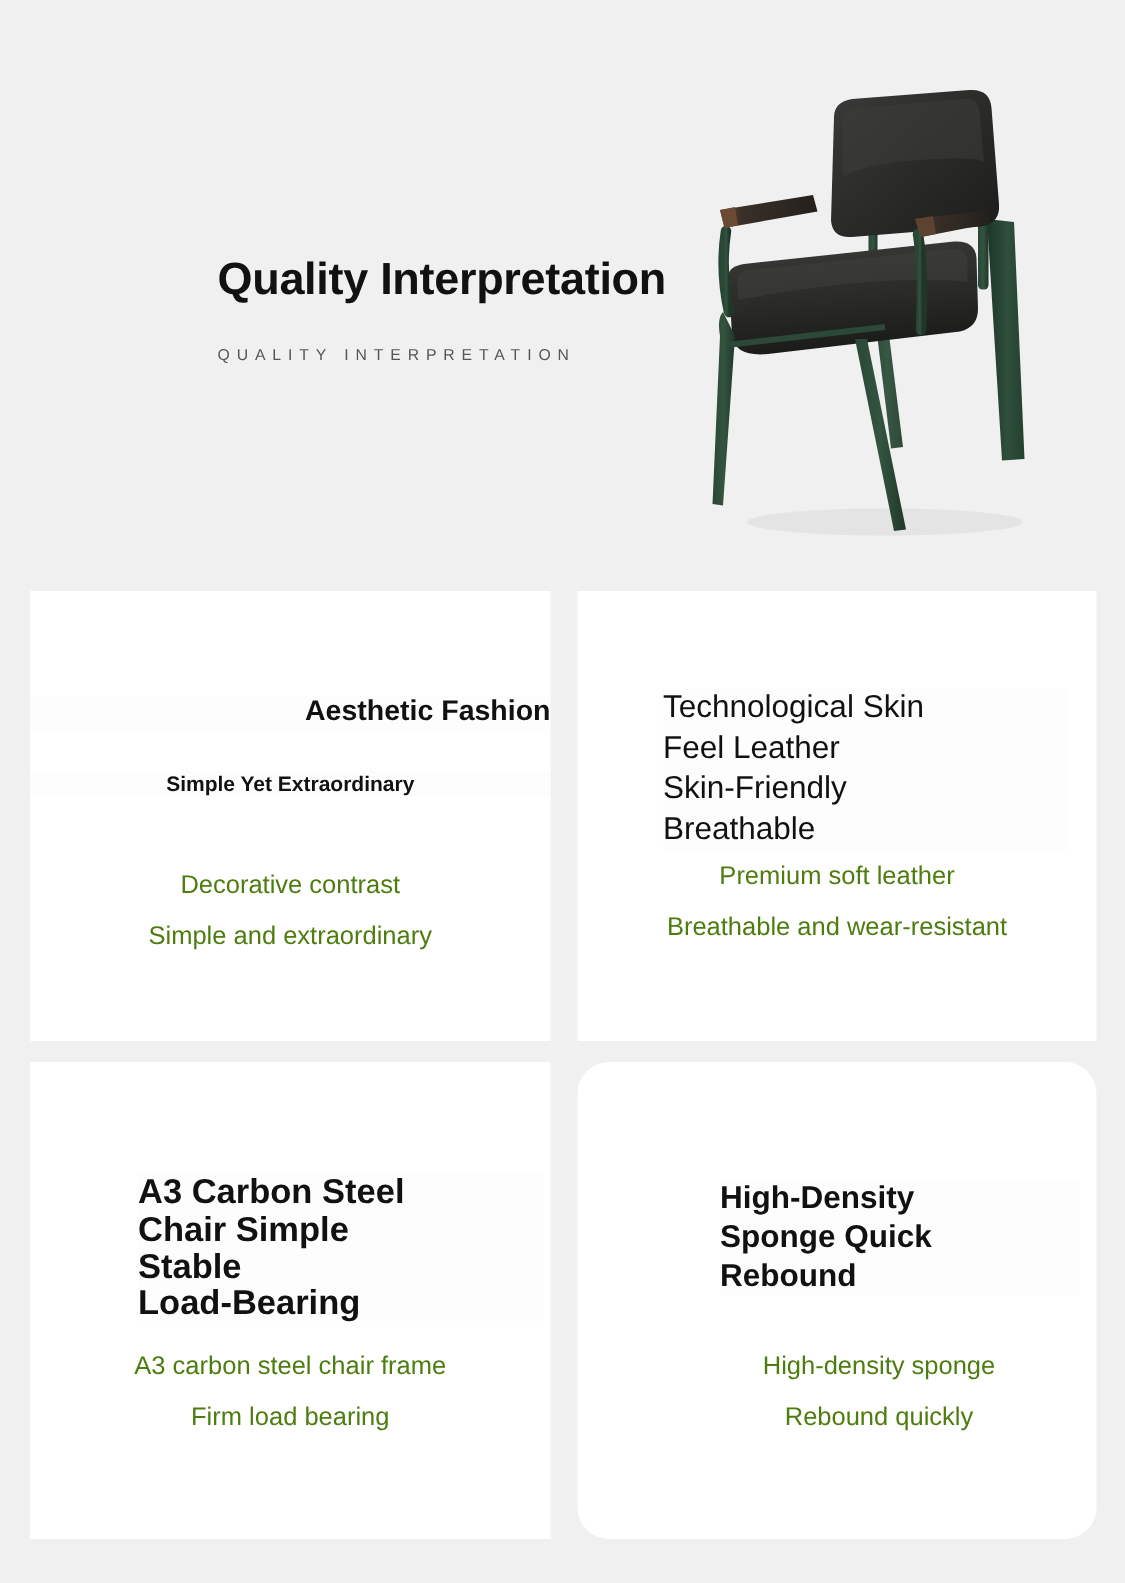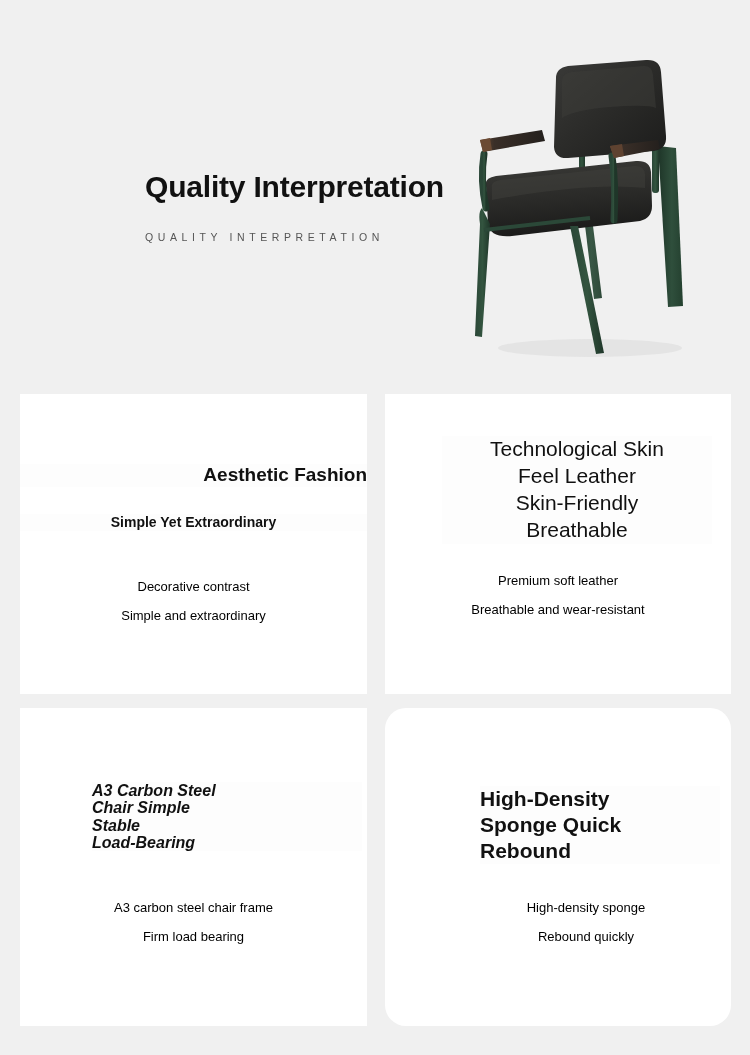--- a/index.html
+++ b/index.html
@@ -44,48 +44,48 @@
   .c-title{
     position:absolute;color:#111;font-weight:bold;
     background:rgba(252,252,252,0.55);
   }
   .c-sub{
     position:absolute;color:#111;font-weight:bold;
     background:rgba(252,252,252,0.55);
   }
   .c-desc{
     position:absolute;left:0;width:100%;
-    text-align:center;color:#000000;
-    font-size:13px;font-weight:normal;line-height:1.15;
+    text-align:center;color:#4d7c0f;
+    font-size:17px;font-weight:normal;line-height:1.15;
   }
   .c-desc .line{display:block;}
   .c-desc .line + .line{margin-top:14px;}
 
   
   .card-1 .c-title{
     left:0;width:100%;text-align:right;top:70px;
     font-size:19px;line-height:1.2;
   }
   .card-1 .c-sub{
     left:0;width:100%;text-align:center;top:120px;
     font-size:14px;line-height:1.2;
   }
   .card-1 .c-desc{top:186px;}
 
   
   .card-2 .c-title{
-    left:57px;width:270px;text-align:center;top:42px;
+    left:57px;width:270px;text-align:left;top:65px;
     font-size:21px;font-weight:normal;line-height:1.28;
   }
   .card-2 .c-desc{top:180px;}
 
   
   .card-3 .c-title{
     left:72px;width:270px;text-align:left;top:74px;
-    font-size:16px;font-weight:bold;line-height:1.08;font-style:italic;
+    font-size:23px;font-weight:bold;line-height:1.08;
   }
   .card-3 .c-desc{top:193px;}
 
   
   .card-4 .c-title{
     left:95px;width:240px;text-align:left;top:78px;
     font-size:21px;font-weight:bold;line-height:1.24;
   }
   .card-4 .c-desc{top:193px;margin-left:28px;}
 </style>

